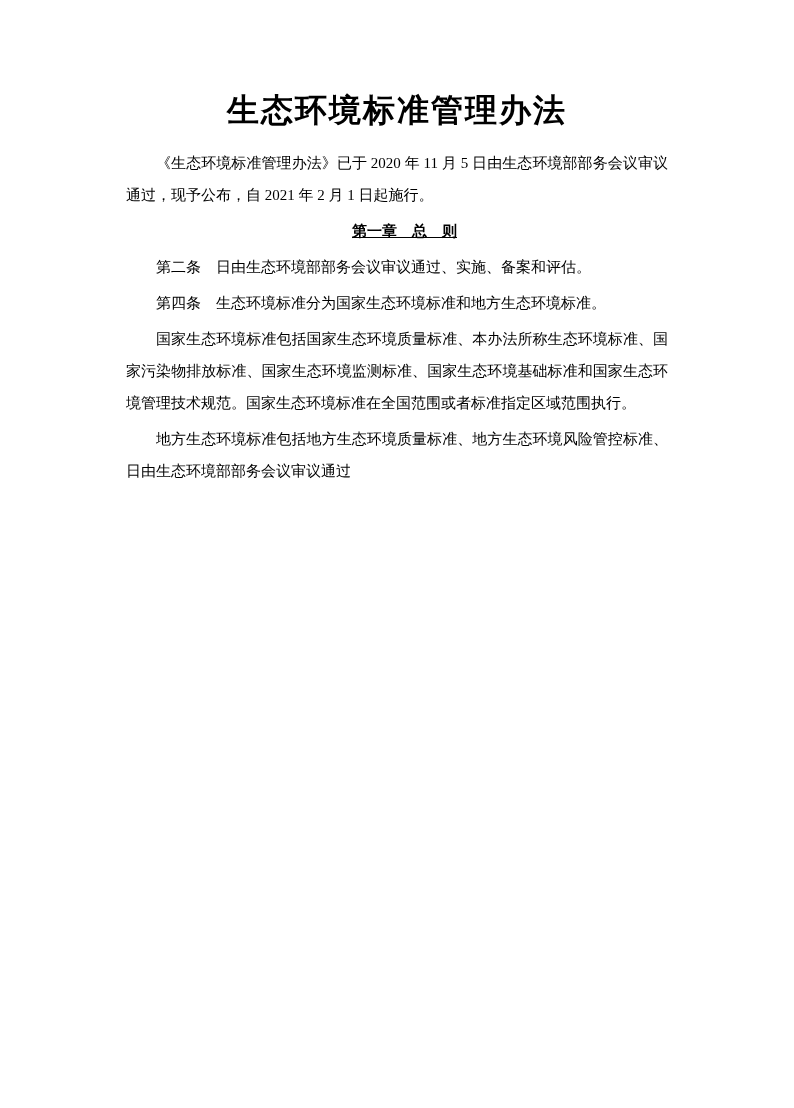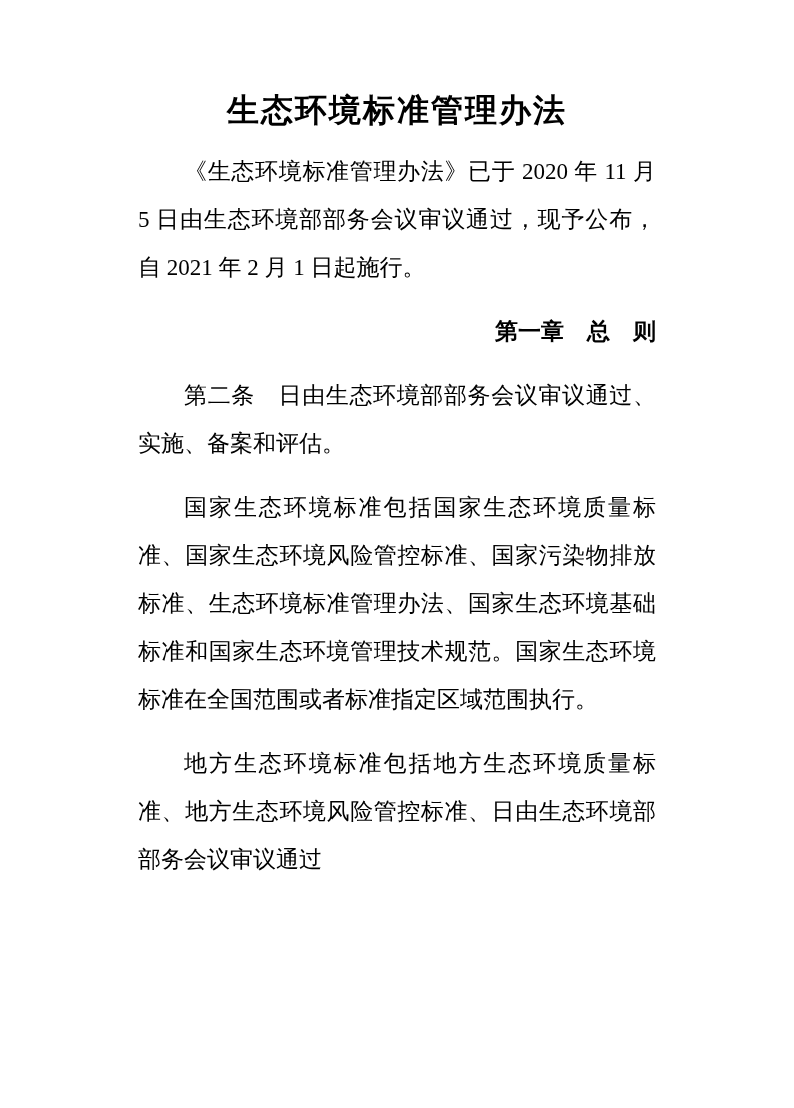--- a/index.html
+++ b/index.html
@@ -23,46 +23,48 @@
   .doc-title {
     font-size: 32px;
     font-weight: bold;
     line-height: 44px;
     letter-spacing: 2px;
     text-align: center;
     margin: 0 0 15px 0;
     white-space: nowrap;
   }
   .para {
-    font-size: 23px;
-    line-height: 48px;
+    font-size: 15px;
+    line-height: 32px;
     text-align: justify;
     text-indent: 2em;
-    margin: 16px;
+    margin: 4px;
     word-break: break-all;
   }
   .chapter-heading {
     font-weight: bold;
     text-indent: 1em;
-    text-align: right;
+    text-align: center;
+    text-decoration: underline;
   }
 </style>
 </head>
 <body>
 
 <div class="page">
 
   <h1 class="doc-title">生态环境标准管理办法</h1>
 
   <p class="para">《生态环境标准管理办法》已于 2020 年 11 月 5 日由生态环境部部务会议审议通过，现予公布，自 2021 年 2 月 1 日起施行。</p>
 
   <p class="para chapter-heading">第一章　总　则</p>
 
 
   <p class="para">第二条　日由生态环境部部务会议审议通过、实施、备案和评估。</p>
 
 
+  <p class="para">第四条　生态环境标准分为国家生态环境标准和地方生态环境标准。</p>
 
-  <p class="para">国家生态环境标准包括国家生态环境质量标准、国家生态环境风险管控标准、国家污染物排放标准、生态环境标准管理办法、国家生态环境基础标准和国家生态环境管理技术规范。国家生态环境标准在全国范围或者标准指定区域范围执行。</p>
+  <p class="para">国家生态环境标准包括国家生态环境质量标准、本办法所称生态环境标准、国家污染物排放标准、国家生态环境监测标准、国家生态环境基础标准和国家生态环境管理技术规范。国家生态环境标准在全国范围或者标准指定区域范围执行。</p>
 
   <p class="para">地方生态环境标准包括地方生态环境质量标准、地方生态环境风险管控标准、日由生态环境部部务会议审议通过</p>
 
 </div>
 
 </body></html>

